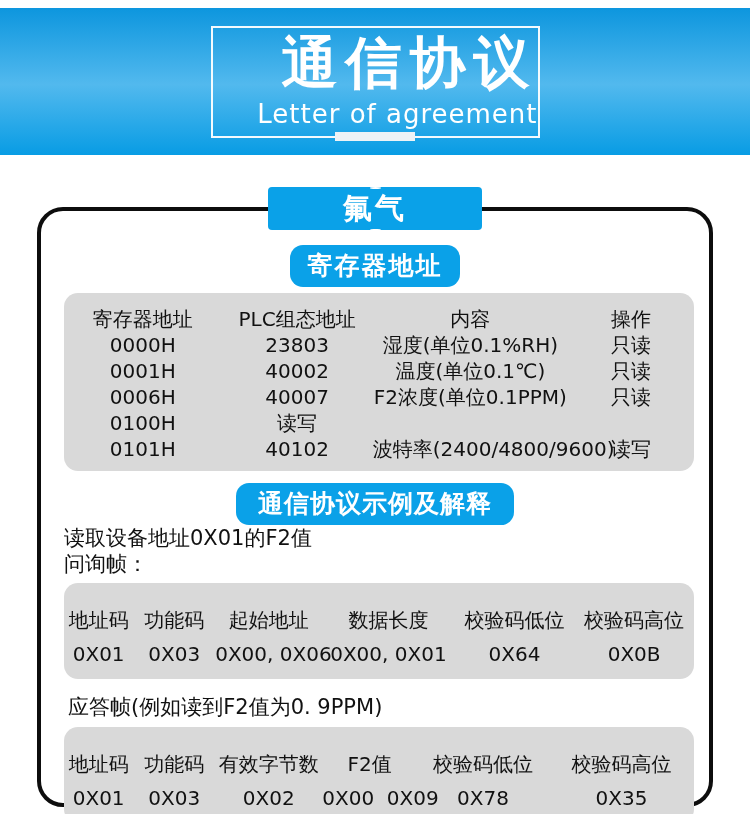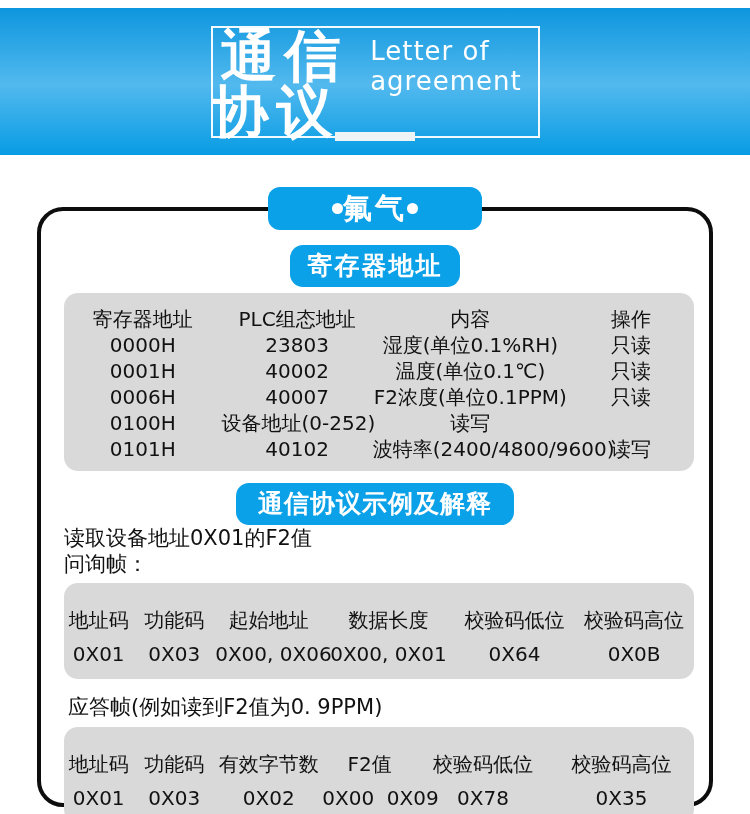--- a/index.html
+++ b/index.html
@@ -16,21 +16,21 @@
   .hero {
     margin-top:8px;
     width:750px; height:147px;
     background:linear-gradient(180deg,#0d96de 0%, #52b9ee 52%, #089ce4 100%);
     display:flex; align-items:center; justify-content:center;
   }
   .hero-box {
     position:relative;
     width:329px; height:112px;
     border:2px solid rgba(255,255,255,.95);
-    display:flex; flex-direction:row; align-items:flex-start; justify-content:center;
+    display:flex; flex-direction:column; align-items:flex-end; justify-content:center;
   }
   .hero-title {
     color:#fff; font-size:56px; font-weight:800;
     letter-spacing:8px; line-height:1; text-indent:8px;
   }
   .hero-sub {
     margin-top:8px;
     color:#fff; font-size:26px; font-weight:400; letter-spacing:1px;
   }
   .hero-bar {
@@ -45,22 +45,22 @@
     width:676px; height:600px;
     border:4px solid #0d0d0d;
     border-radius:26px;
     padding:34px 23px 12px;
     background:#fff;
   }
   .pill {
     position:absolute; top:-24px; left:50%; transform:translateX(-50%);
     width:214px; height:43px;
     background:var(--accent,#0aa1e8);
-    border-radius:12px;
-    display:flex; align-items:center; justify-content:center; 
+    border-radius:4px;
+    display:flex; align-items:center; justify-content:center; flex-direction:column;
   }
   .pill-label { color:#fff; font-size:29px; font-weight:800; letter-spacing:3px; }
   .dot { width:11px; height:11px; border-radius:50%; background:#fff; display:inline-block; }
 
   .badge {
     margin:0 auto;
     width:170px; height:42px; line-height:42px;
     background:var(--accent,#0aa1e8);
     border-radius:13px;
     color:#fff; font-size:25px; font-weight:800; letter-spacing:2px;
@@ -143,21 +143,20 @@
         <span>只读</span>
       </div>
       <div class="t-row">
         <span>0006H</span>
         <span>40007</span>
         <span>F2浓度(单位0.1PPM)</span>
         <span>只读</span>
       </div>
       <div class="t-row">
         <span>0100H</span>
-        <span>设备地址(0-252)</span>
         <span>读写</span>
       </div>
       <div class="t-row">
         <span>0101H</span>
         <span>40102</span>
         <span>波特率(2400/4800/9600)</span>
         <span>读写</span>
       </div>
     </div>
 

